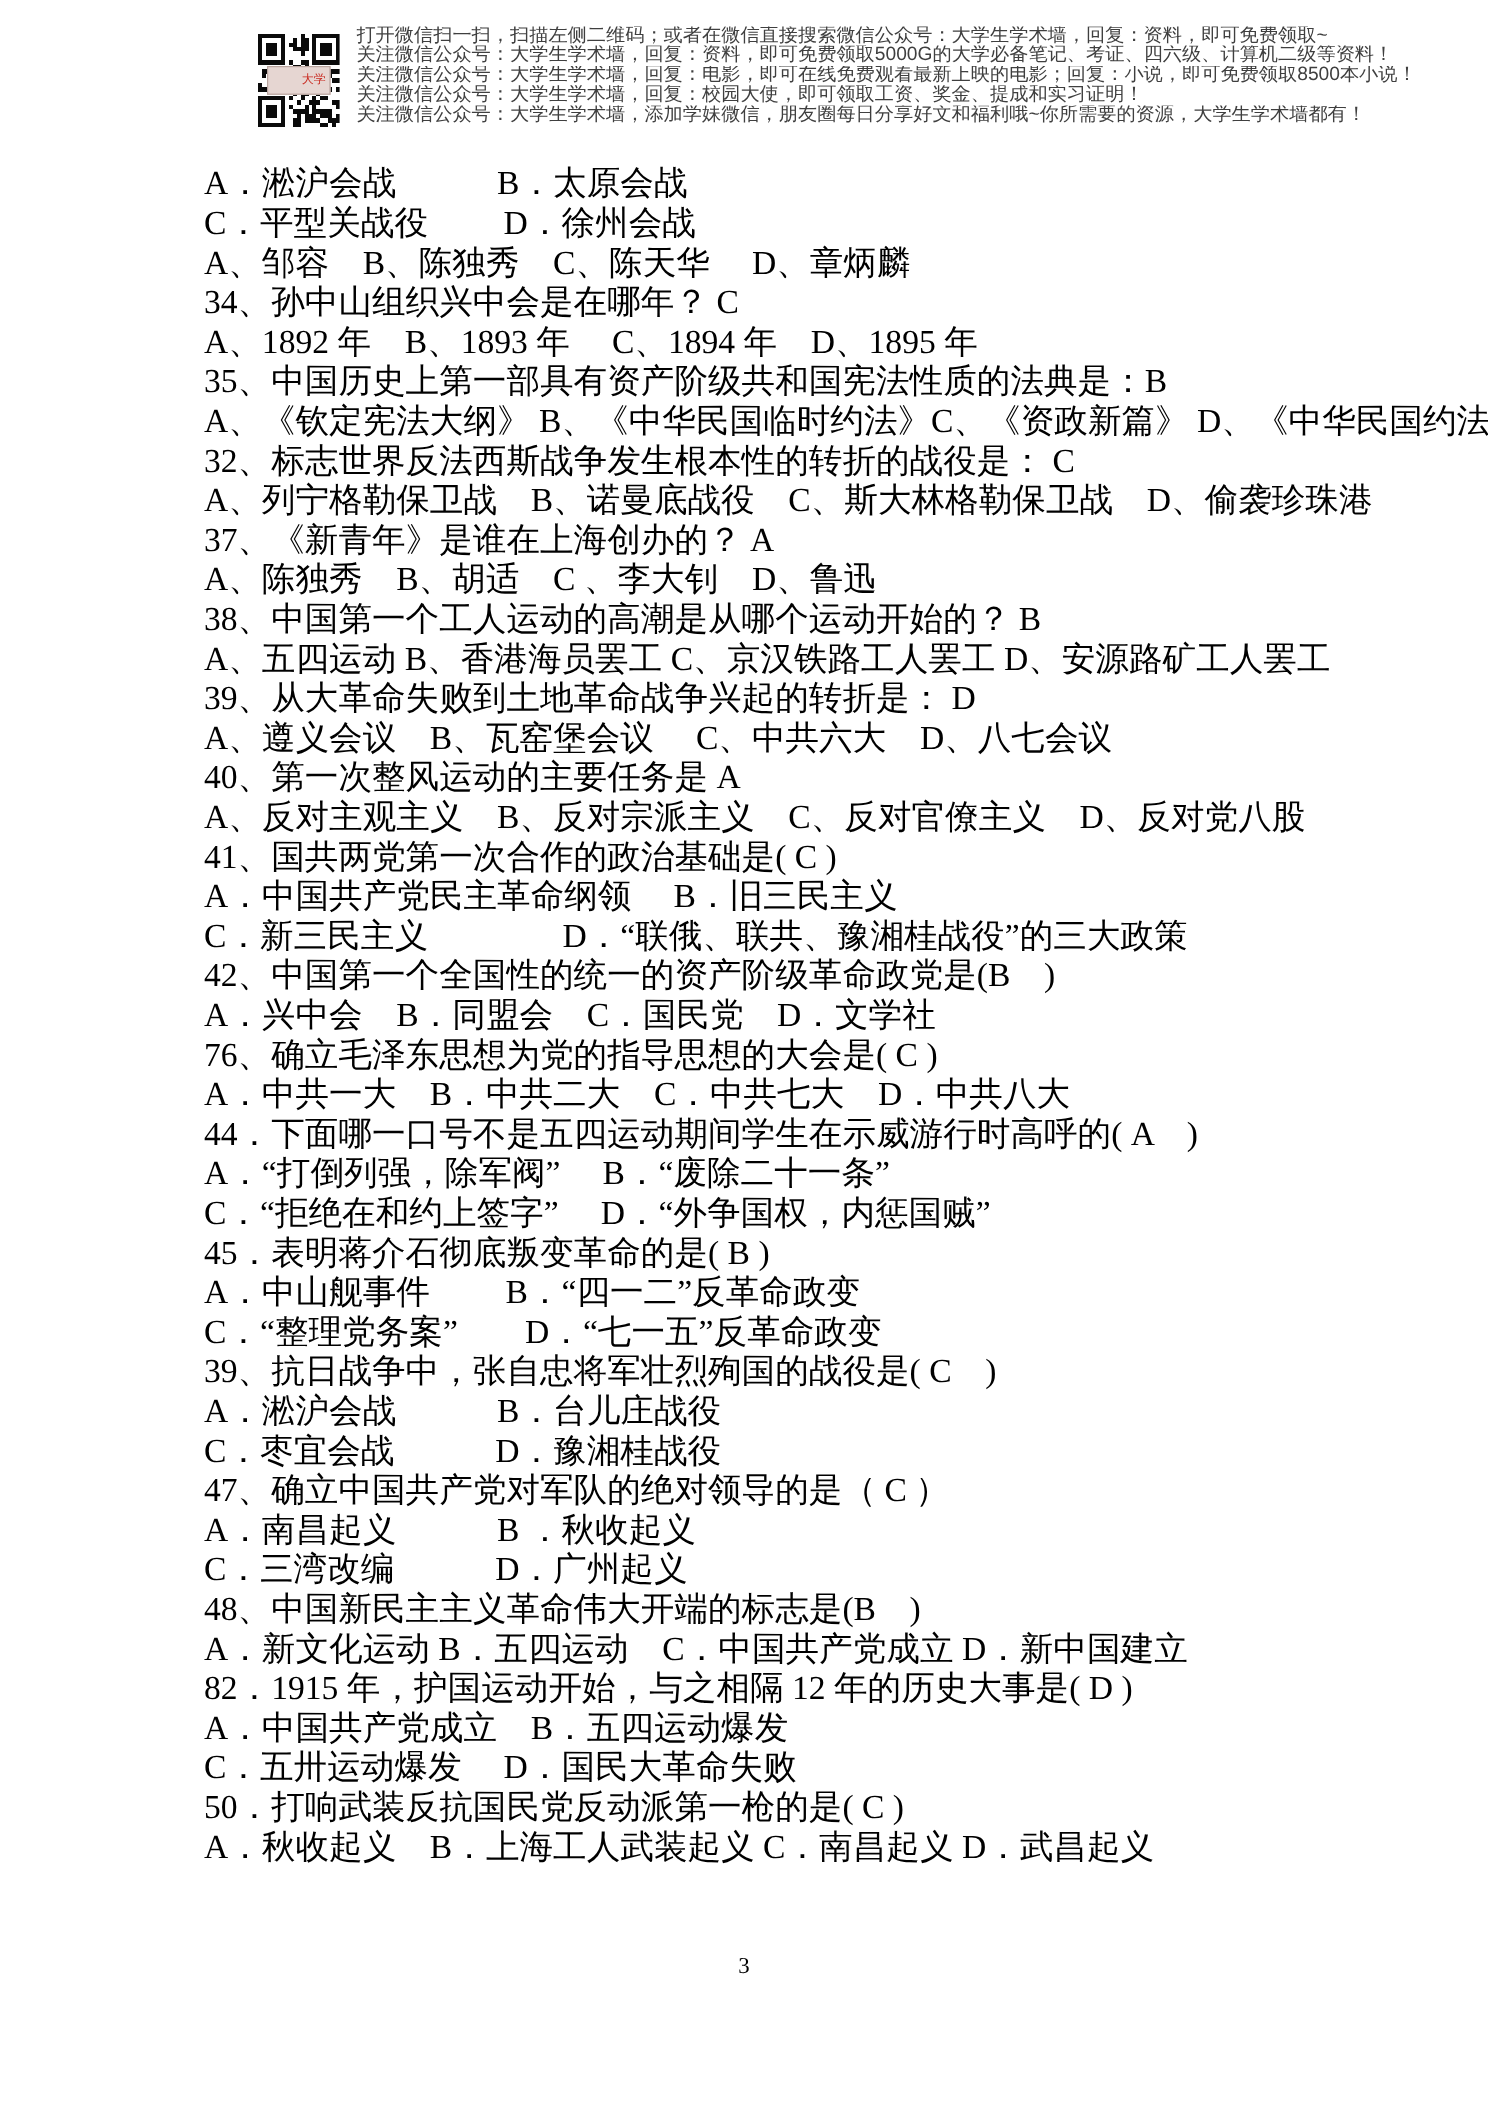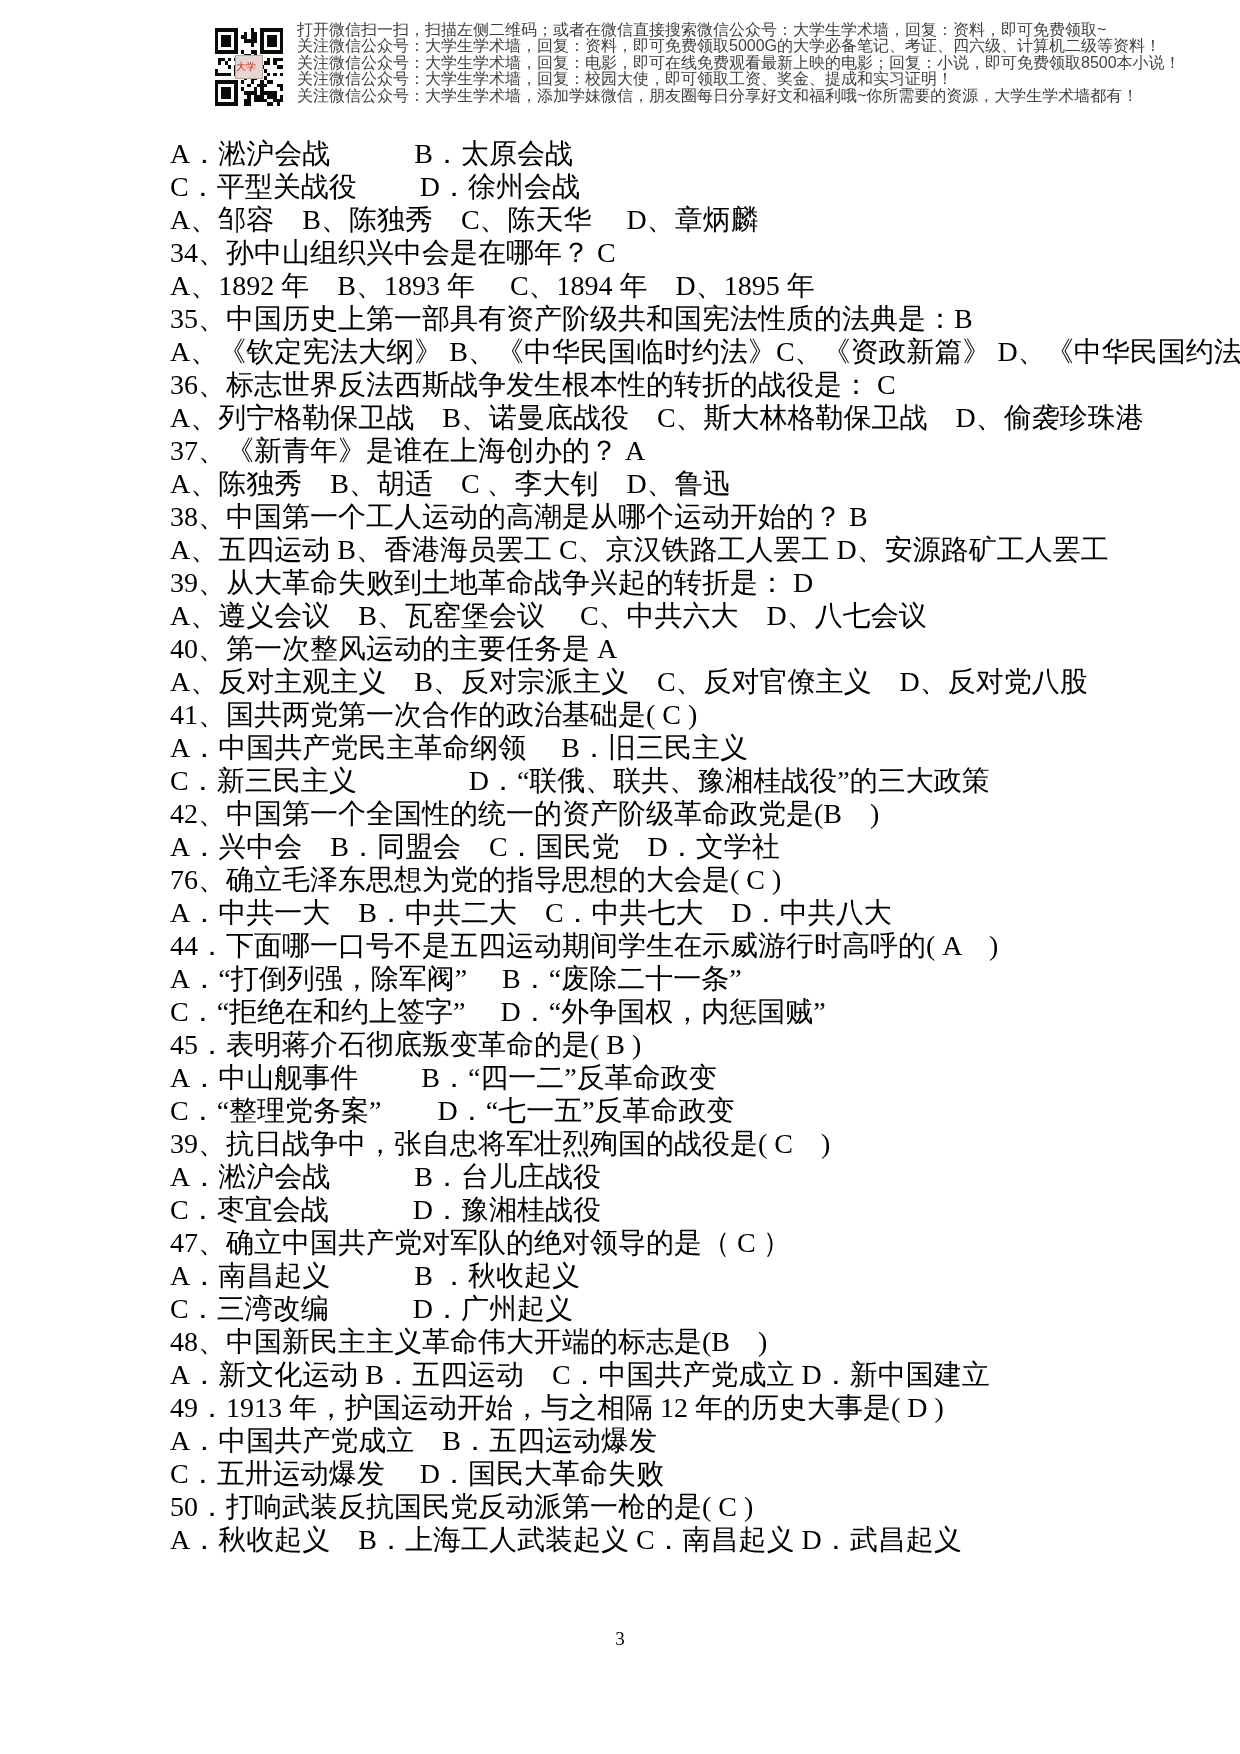--- a/index.html
+++ b/index.html
@@ -19,23 +19,24 @@
   }
   .qr svg{width:100%;height:100%;display:block;}
   .qr-logo{
     position:absolute;left:50%;top:50%;
     transform:translate(-50%,-50%);
     width:26px;height:22px;
     background:#e6d6d2;
     border:1px solid #b9a49e;
     color:#c92a20;
     font-family:"Liberation Sans","DejaVu Sans",sans-serif;
-    font-size:10px;line-height:22px;
+    font-size:10px;line-height:22px;text-align:center;
     letter-spacing:0;
     overflow:hidden;
+    padding-left:25px;
   }
   .header-lines{
     position:absolute;left:297px;top:22px;width:900px;
     font-family:"Liberation Sans","DejaVu Sans",sans-serif;
     font-size:16px;line-height:16.4px;
     color:#3f3f3f;
     white-space:pre;
   }
   .header-line{height:16.4px;overflow:hidden;}
   
@@ -192,21 +193,21 @@
   </div>
 
   <div class="body-lines">
       <div class="body-line">A．淞沪会战　　　B．太原会战</div>
       <div class="body-line">C．平型关战役　　 D．徐州会战</div>
       <div class="body-line">A、邹容　B、陈独秀　C、陈天华　 D、章炳麟</div>
       <div class="body-line">34、孙中山组织兴中会是在哪年？ C</div>
       <div class="body-line">A、1892 年　B、1893 年　 C、1894 年　D、1895 年</div>
       <div class="body-line">35、中国历史上第一部具有资产阶级共和国宪法性质的法典是：B</div>
       <div class="body-line">A、《钦定宪法大纲》 B、《中华民国临时约法》C、《资政新篇》 D、《中华民国约法》</div>
-      <div class="body-line">36、标志世界反法西斯战争发生根本性的转折的战役是： C</div>
+      <div class="body-line">32、标志世界反法西斯战争发生根本性的转折的战役是： C</div>
       <div class="body-line">A、列宁格勒保卫战　B、诺曼底战役　C、斯大林格勒保卫战　D、偷袭珍珠港</div>
       <div class="body-line">37、《新青年》是谁在上海创办的？ A</div>
       <div class="body-line">A、陈独秀　B、胡适　C 、李大钊　D、鲁迅</div>
       <div class="body-line">38、中国第一个工人运动的高潮是从哪个运动开始的？ B</div>
       <div class="body-line">A、五四运动 B、香港海员罢工 C、京汉铁路工人罢工 D、安源路矿工人罢工</div>
       <div class="body-line">39、从大革命失败到土地革命战争兴起的转折是： D</div>
       <div class="body-line">A、遵义会议　B、瓦窑堡会议　 C、中共六大　D、八七会议</div>
       <div class="body-line">40、第一次整风运动的主要任务是 A</div>
       <div class="body-line">A、反对主观主义　B、反对宗派主义　C、反对官僚主义　D、反对党八股</div>
       <div class="body-line">41、国共两党第一次合作的政治基础是( C )</div>
@@ -223,21 +224,21 @@
       <div class="body-line">A．中山舰事件　　 B．“四一二”反革命政变</div>
       <div class="body-line">C．“整理党务案”　　D．“七一五”反革命政变</div>
       <div class="body-line">39、抗日战争中，张自忠将军壮烈殉国的战役是( C　)</div>
       <div class="body-line">A．淞沪会战　　　B．台儿庄战役</div>
       <div class="body-line">C．枣宜会战　　　D．豫湘桂战役</div>
       <div class="body-line">47、确立中国共产党对军队的绝对领导的是（ C ）</div>
       <div class="body-line">A．南昌起义　　　B ．秋收起义</div>
       <div class="body-line">C．三湾改编　　　D．广州起义</div>
       <div class="body-line">48、中国新民主主义革命伟大开端的标志是(B　)</div>
       <div class="body-line">A．新文化运动 B．五四运动　C．中国共产党成立 D．新中国建立</div>
-      <div class="body-line">49．1913 年，护国运动开始，与之相隔 12 年的历史大事是( D )</div>
+      <div class="body-line">82．1915 年，护国运动开始，与之相隔 12 年的历史大事是( D )</div>
       <div class="body-line">A．中国共产党成立　B．五四运动爆发</div>
       <div class="body-line">C．五卅运动爆发　 D．国民大革命失败</div>
       <div class="body-line">50．打响武装反抗国民党反动派第一枪的是( C )</div>
       <div class="body-line">A．秋收起义　B．上海工人武装起义 C．南昌起义 D．武昌起义</div>
     </div>
 
   <div class="footer">3</div>
 
 </div>
 

